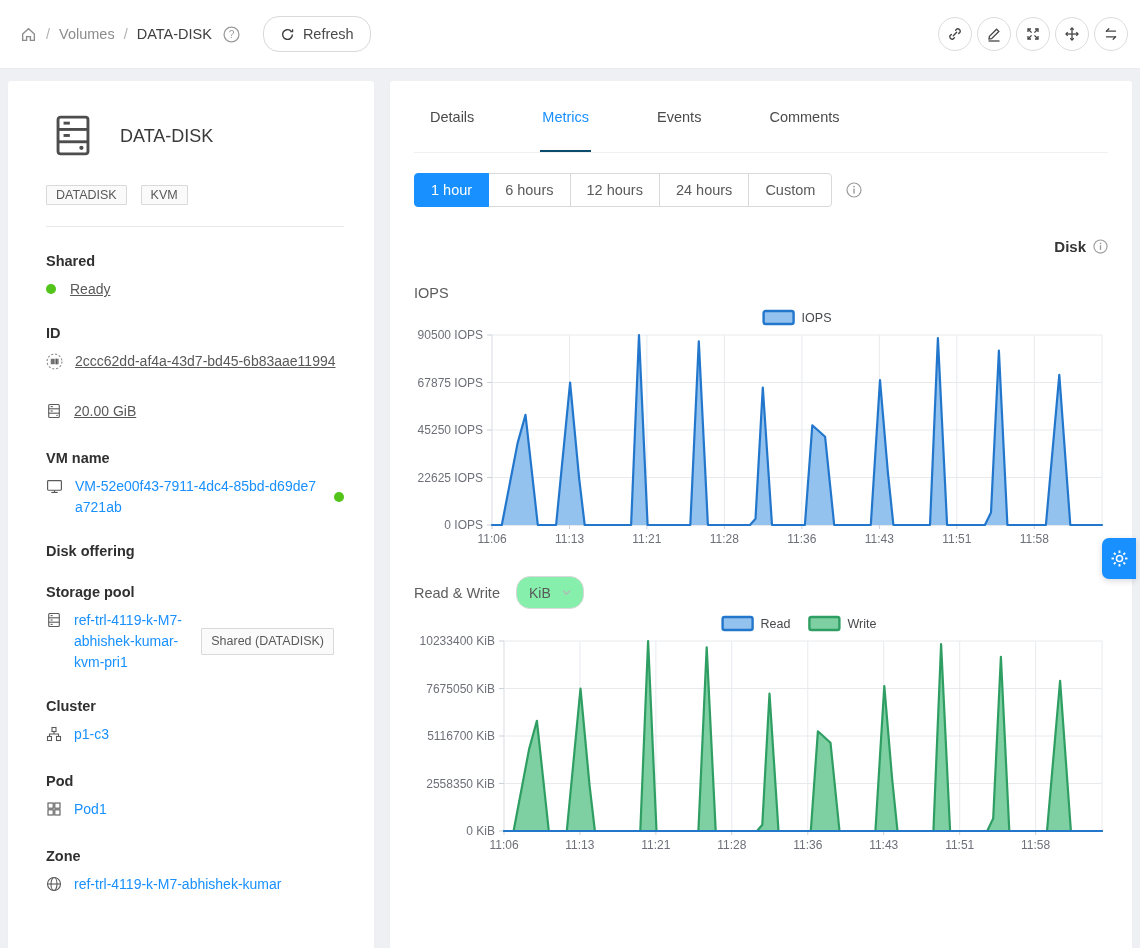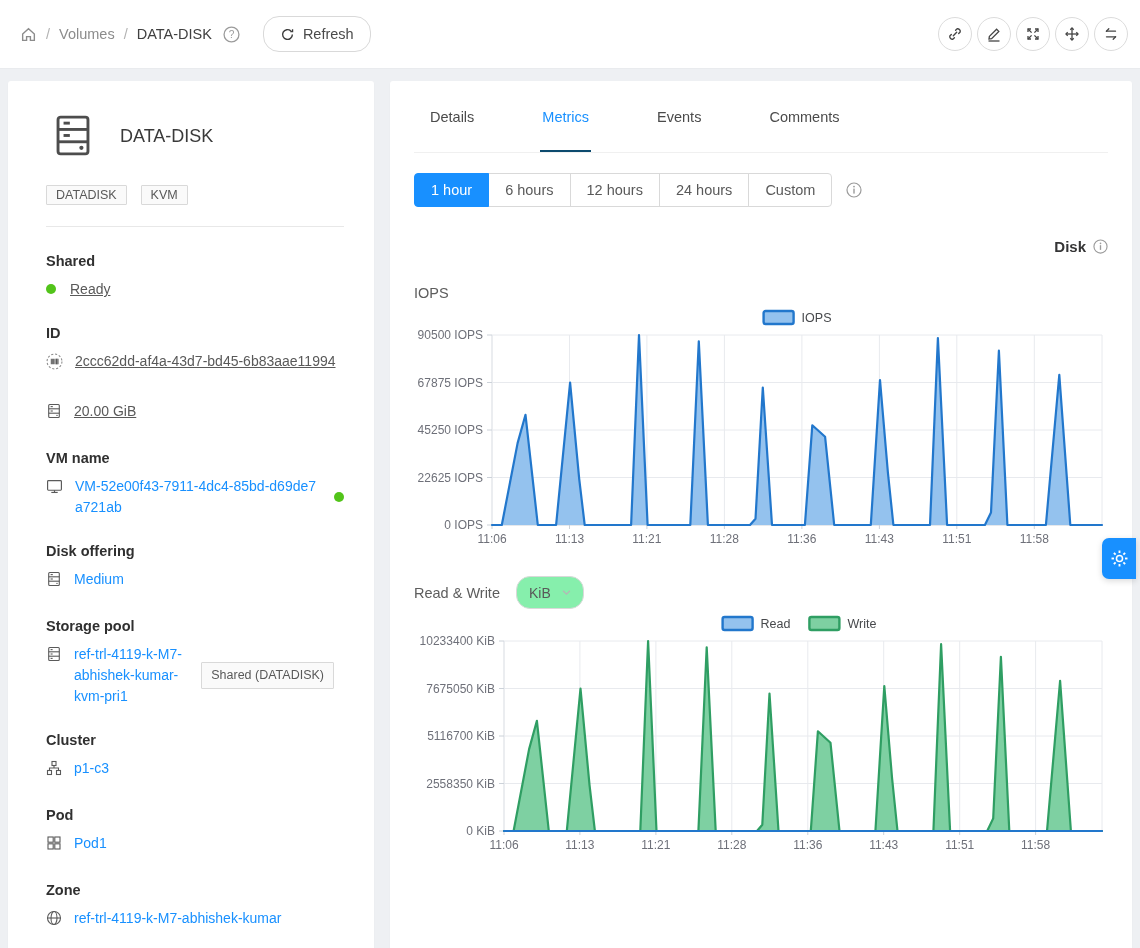--- a/index.html
+++ b/index.html
@@ -247,33 +247,20 @@
               <line x1="5" y1="13.6" x2="11" y2="13.6"></line>
           </svg>
         </span>
         <a class="flink vm-link">VM-52e00f43-7911-4dc4-85bd-d69de7a721ab</a>
         <span class="vm-dot"></span>
       </div>
     </div>
 
     <div class="section">
       <div class="flabel">Disk offering</div>
-      <div class="frow">
-        <span class="ficon">
-          <svg width="16" height="16" viewBox="0 0 16 16" fill="none" stroke="#5a5a5a" stroke-width="1.1">
-            <rect x="2.7" y="1.5" width="10.6" height="13" rx="1"></rect>
-            <line x1="2.7" y1="5.8" x2="13.3" y2="5.8"></line>
-              <line x1="2.7" y1="10.2" x2="13.3" y2="10.2"></line>
-            <line x1="4.6" y1="3.6" x2="6.8" y2="3.6"></line>
-              <line x1="4.6" y1="8" x2="6.8" y2="8"></line>
-            <circle cx="11" cy="12.4" r="0.7" fill="#5a5a5a" stroke="none"></circle>
-          </svg>
-        </span>
-        <a class="flink">Medium</a>
-      </div>
     </div>
 
     <div class="section">
       <div class="flabel">Storage pool</div>
       <div class="frow">
         <span class="ficon">
           <svg width="16" height="16" viewBox="0 0 16 16" fill="none" stroke="#5a5a5a" stroke-width="1.1">
             <rect x="2.7" y="1.5" width="10.6" height="13" rx="1"></rect>
             <line x1="2.7" y1="5.8" x2="13.3" y2="5.8"></line>
               <line x1="2.7" y1="10.2" x2="13.3" y2="10.2"></line>

